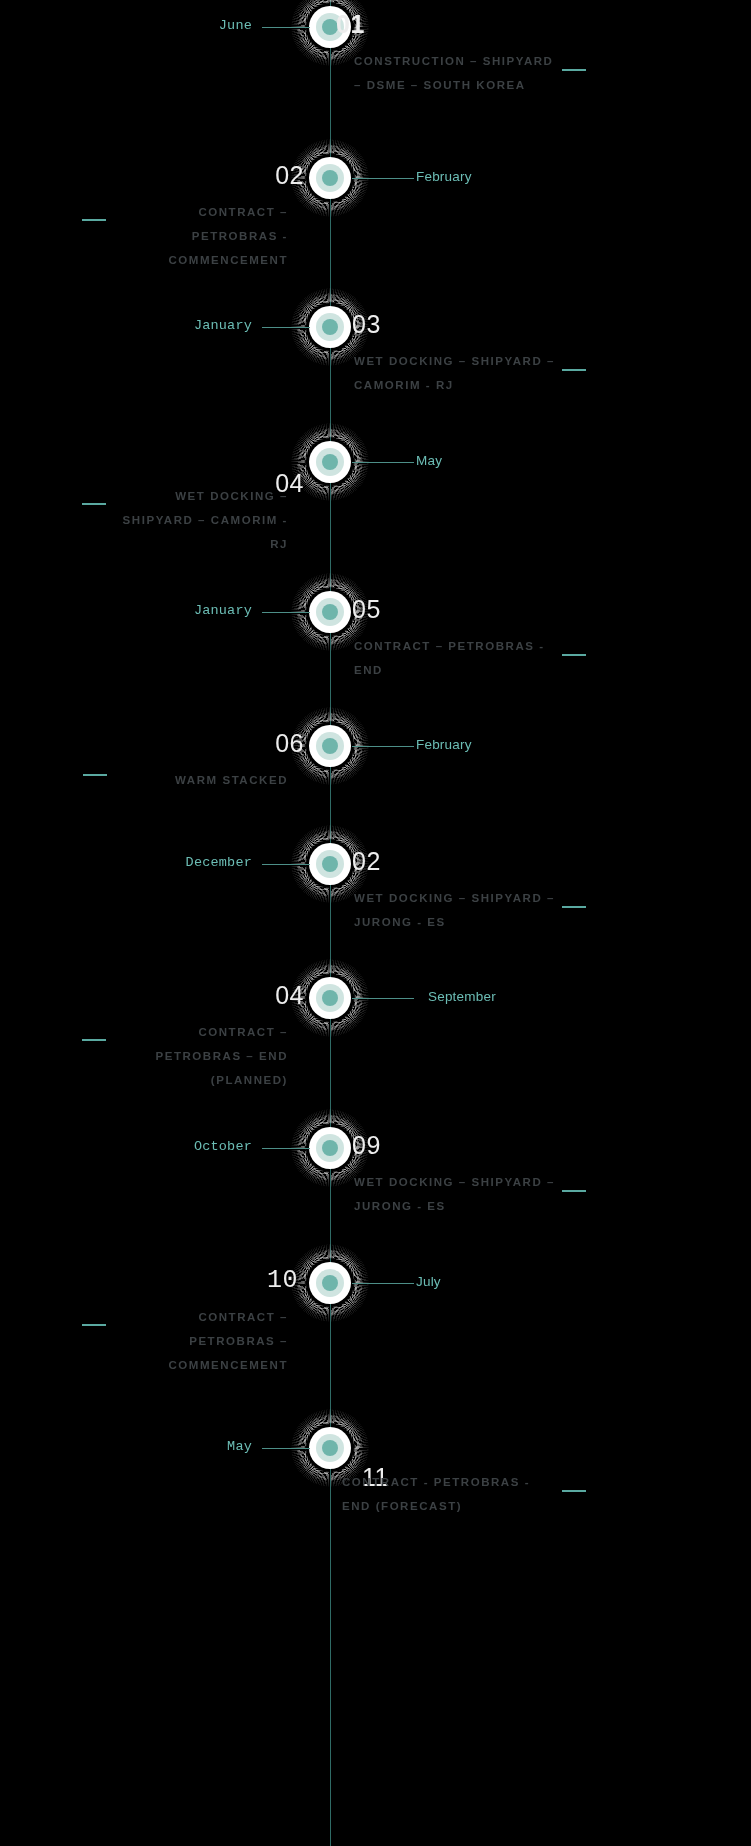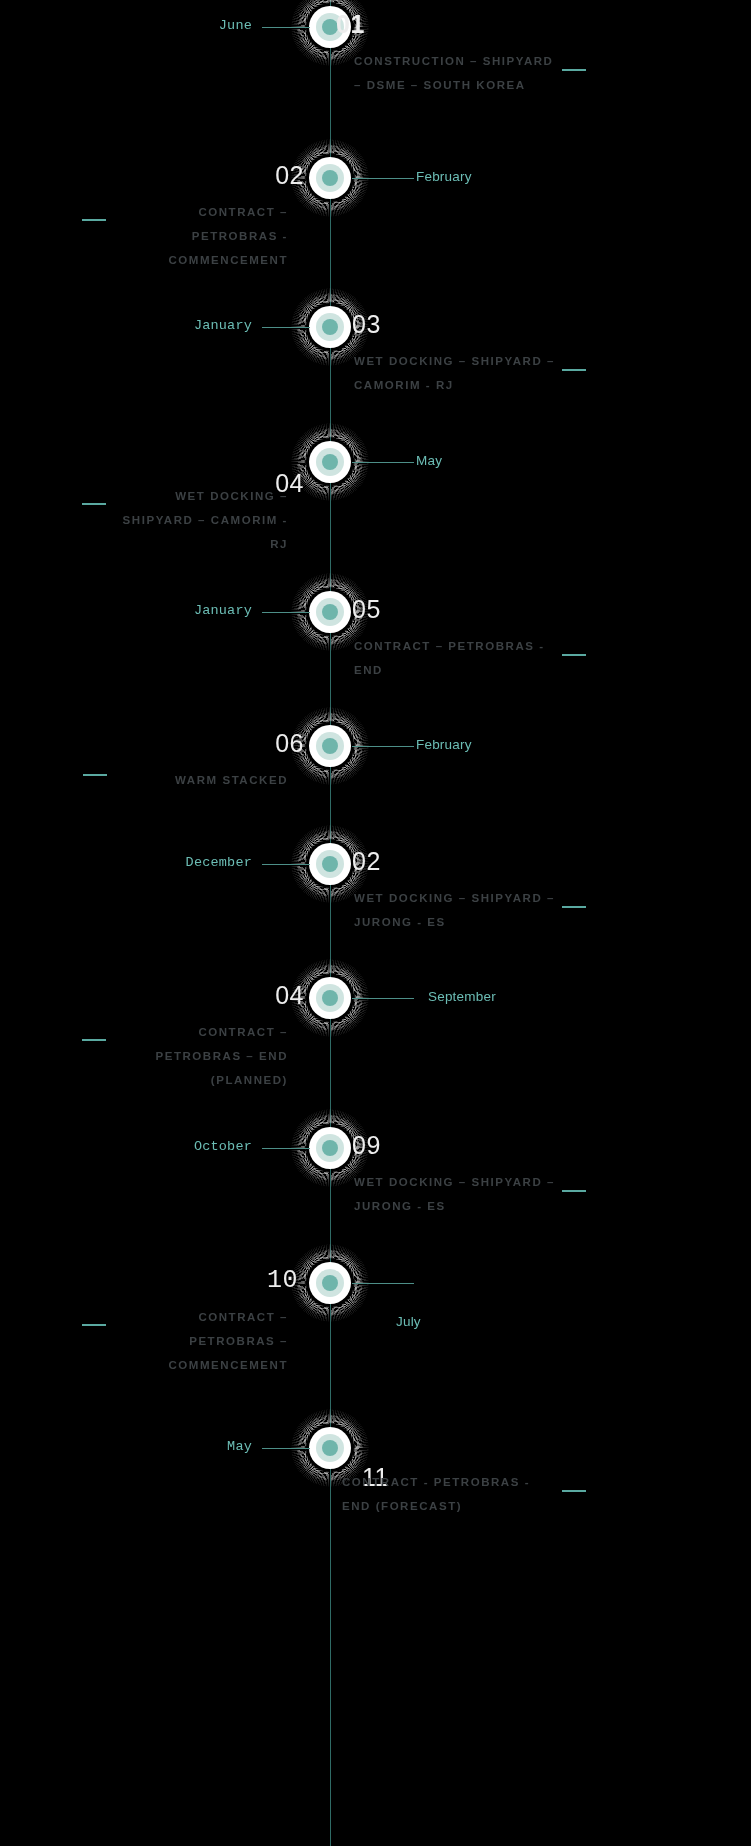--- a/index.html
+++ b/index.html
@@ -225,21 +225,21 @@
       </div>
       <div class="row" style="top: 1283px;">
         <div class="node">
           <div class="halo"></div>
           <div class="halo2"></div>
           <div class="ring"></div>
           <div class="ring-in"></div>
           <div class="dot"></div>
         </div>
         <div class="conn" style="left: 352px; width: 62px;"></div>
-        <span class="month r" style="left: 396px; margin-top: 40px;">July</span>
+        <span class="month r" style="left: 416px;">July</span>
         <span class="num" style="right: 453px; font-family: Liberation Mono, monospace;">10</span>
         <div class="label l" style="top: 22px; right: 463px; width: 175px;">CONTRACT – PETROBRAS – COMMENCEMENT</div>
         <div class="dash" style="right: 645px; top: 41px;"></div>
       </div>
       <div class="row" style="top: 1448px;">
         <div class="node">
           <div class="halo"></div>
           <div class="halo2"></div>
           <div class="ring"></div>
           <div class="ring-in"></div>

